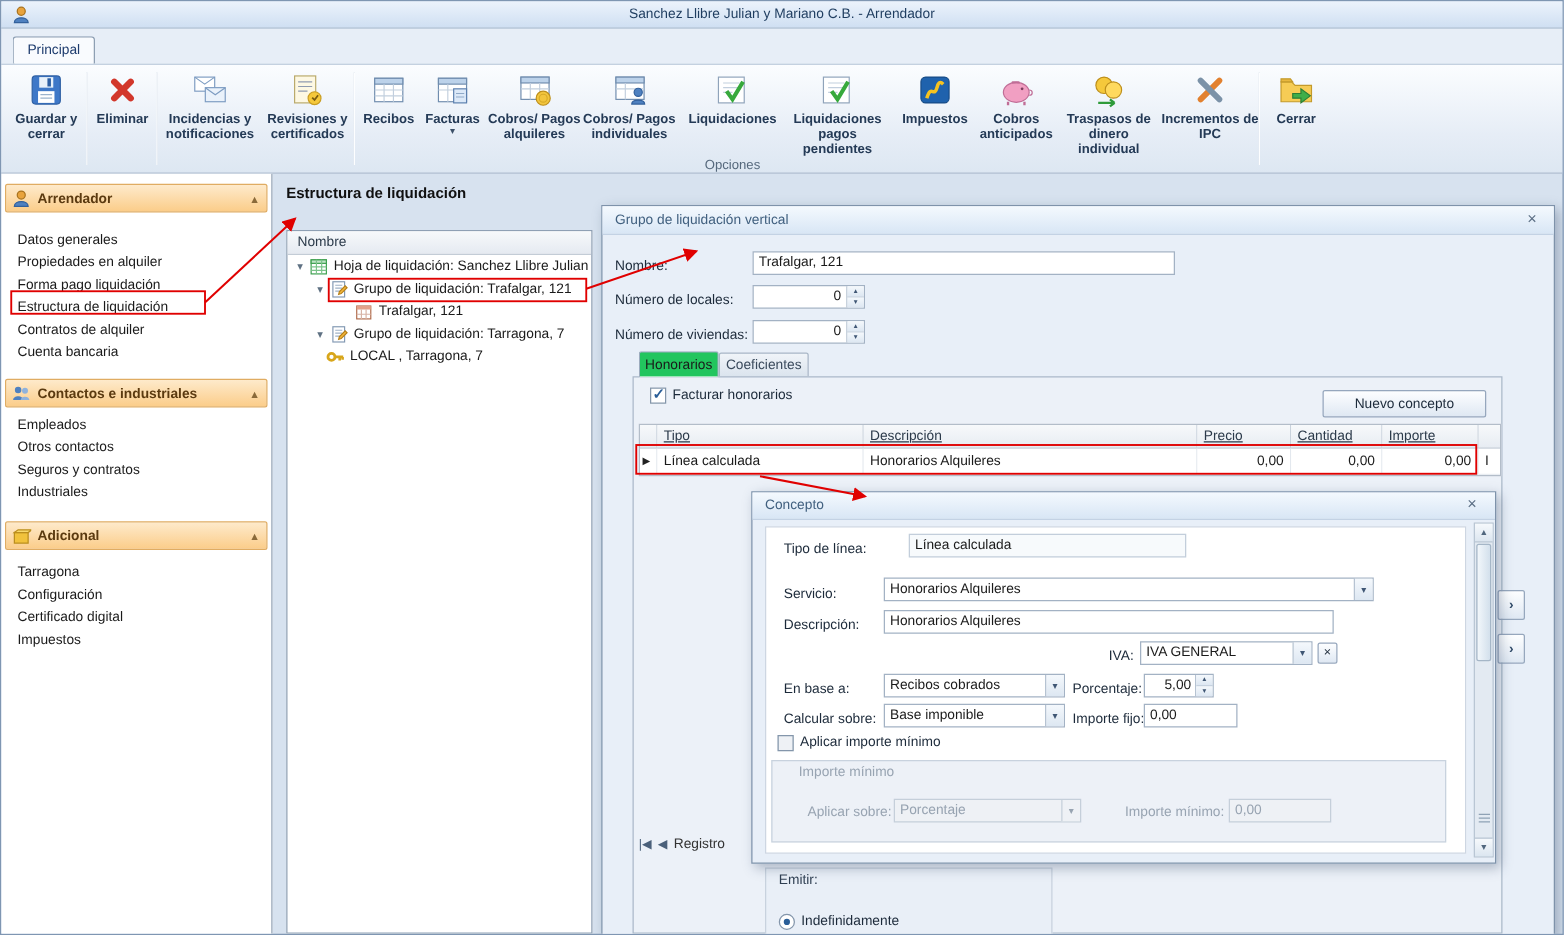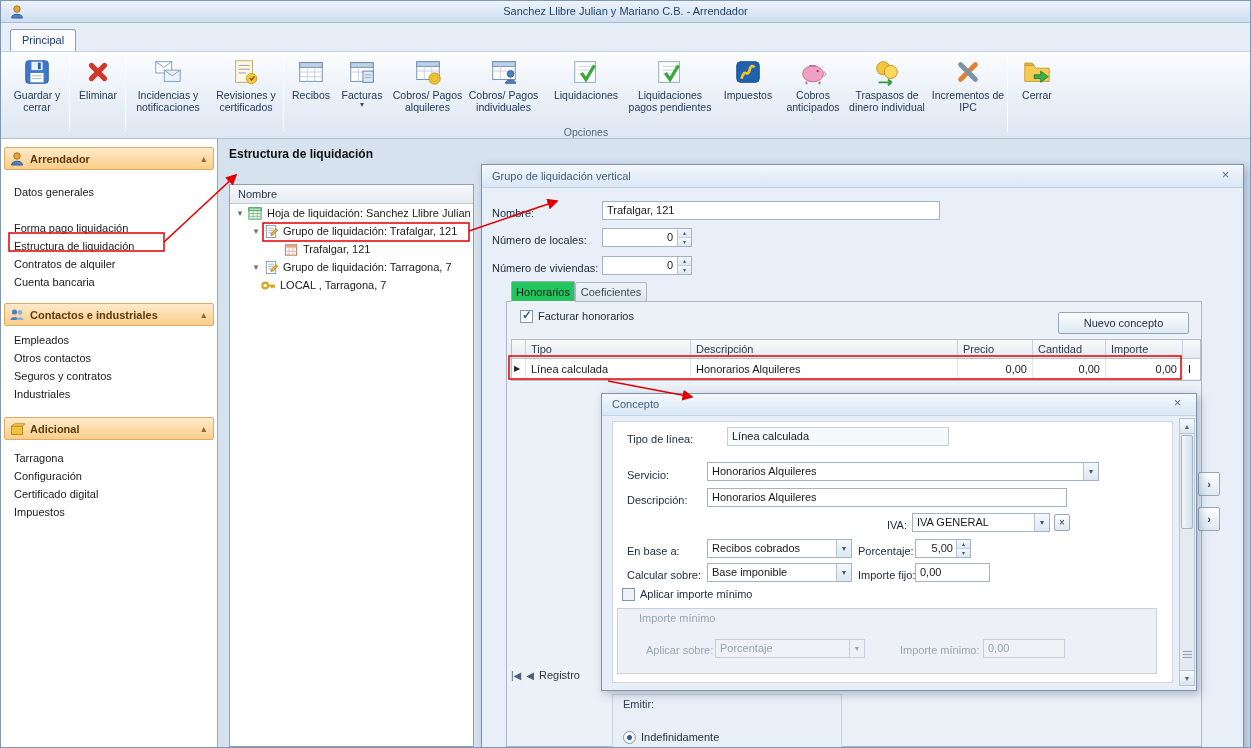--- a/index.html
+++ b/index.html
@@ -16,21 +16,21 @@
   .ribbon-tabs { position:absolute; left:0; top:22px; width:100%; height:28px; background:#e7eef7; }
   .ribbon-tab { position:absolute; left:9px; top:6px; width:66px; height:22px; background:#f9fbfe;
                 border:1px solid #8e9fb3; border-bottom:none; border-radius:3px 3px 0 0;
                 text-align:center; line-height:21px; color:#1e3c6e; }
   .ribbon-body { position:absolute; left:0; top:50px; width:100%; height:88px;
                  background:linear-gradient(#fbfdff,#e6edf6 65%,#dde7f2);
                  border-top:1px solid #c4d1e0; border-bottom:1px solid #b2c0d2; }
   .rbtn { position:absolute; top:3px; height:68px; display:flex; flex-direction:column; align-items:center;
           padding-top:2px; border-radius:3px; cursor:pointer; }
   .rbtn .icn { width:30px; height:30px; flex:none; }
-  .rbtn .lbl { margin-top:2px; text-align:center; font-size:10.5px; line-height:12px; color:#243a56; }
+  .rbtn .lbl { margin-top:2px; text-align:center; font-size:10.5px; line-height:12px; color:#243a56;font-weight:bold; }
   .rsep { position:absolute; top:6px; height:74px; width:1px; background:#c2cfde; border-right:1px solid #fdfeff; }
   .rib-caption { position:absolute; left:285px; top:74px; width:600px; text-align:center; color:#55687c; font-size:10.5px; }
 
   
   .sidebar { position:absolute; left:0; top:138px; width:217px; bottom:0; background:#fff;
              border-right:1px solid #98a6b8; }
   .nav-hdr { position:absolute; left:3px; width:210px; height:23px;
              background:linear-gradient(#feeacb,#fbcd8a); border:1px solid #e0ac62; border-radius:2px;
              display:flex; align-items:center; font-weight:bold; color:#5b3a10; cursor:pointer; }
   .nav-hdr .hic { width:16px; height:16px; margin:0 5px 0 4px; flex:none; }
@@ -70,21 +70,21 @@
          border-radius:2px; text-align:center; color:#1c2a3a; cursor:pointer; }
   .tab { position:absolute; text-align:center; cursor:pointer; }
   .tab.sel { background:#22c55e; border:1px solid #9cabbe; border-bottom:1px solid #fff;
              border-radius:2px 2px 0 0; z-index:3; line-height:20px; }
   .tab.unsel { background:linear-gradient(#f0f4f9,#dbe4ee); border:1px solid #a9b6c6;
                border-radius:2px 2px 0 0; line-height:19px; color:#3a4a5c; }
   .panel { position:absolute; border:1px solid #aab8c9; background:#ecf1f8; }
   .grid { position:absolute; border:1px solid #b3bdc9; background:#fff; }
   .grow { display:flex; }
   .grid-h { background:linear-gradient(#f7f9fb,#e7ecf2); border-right:1px solid #c9d2dc; border-bottom:1px solid #b9c4d0;
-            padding:0 5px; line-height:18px; height:19px; color:#2b3a4a; overflow:hidden; cursor:pointer; }
+            padding:0 5px; line-height:18px; height:19px; color:#2b3a4a; overflow:hidden; cursor:pointer;text-decoration:underline; }
   .grid-c { background:#fff; border-right:1px solid #e3e8ee; border-bottom:1px solid #e9edf2;
             padding:0 5px; line-height:20px; height:21px; overflow:hidden; white-space:nowrap; cursor:pointer; }
   .cb { position:absolute; width:13px; height:13px; border:1px solid #8496ab; background:#fff; cursor:pointer; }
   .cb.checked::after { content:"✓"; position:absolute; left:1px; top:-3px; color:#2a5e98; font-weight:bold; font-size:12px; }
   .radio { position:absolute; width:13px; height:13px; border:1px solid #8496ab; border-radius:50%; background:#fff; cursor:pointer; }
   .radio.sel::after { content:""; position:absolute; left:3px; top:3px; width:5px; height:5px; border-radius:50%; background:#2a5e98; }
   .dis { background:#eef1f5 !important; color:#97a3b1 !important; border-color:#c5cfda !important; }
   .glabel { color:#98a4b2 !important;margin-left:11px; }
   .gbox { position:absolute; border:1px solid #c8d2de; background:#edf1f7; }
   .gbox .cap { position:absolute; left:10px; top:3px; }
@@ -285,20 +285,21 @@
   <div class="sidebar">
     <div class="nav-hdr" style="top:8px">
       <svg class="hic" viewBox="0 0 16 16">
         <circle cx="8" cy="5" r="3.2" fill="#e8a33d" stroke="#a9731f"></circle>
         <path d="M2.5 14 c0-5 11-5 11 0 z" fill="#4f81c0" stroke="#33619c"></path>
       </svg>
       <span>Arrendador</span>
       <span class="chev">▴</span>
     </div>
     <div class="nav-item" style="top:44px">Datos generales</div>
+    <div class="nav-item" style="top:62px">Propiedades en alquiler</div>
     <div class="nav-item" style="top:80px">Forma pago liquidación</div>
     <div class="nav-item" style="top:98px">Estructura de liquidación</div>
     <div class="nav-item" style="top:134px">Cuenta bancaria</div>
     <div class="nav-item" style="top:116px">Contratos de alquiler</div>
 
     <div class="nav-hdr" style="top:164px">
       <svg class="hic" viewBox="0 0 16 16">
         <circle cx="5.5" cy="5" r="2.6" fill="#4f81c0"></circle>
         <path d="M1.5 13 c0-4 8-4 8 0 z" fill="#4f81c0"></path>
         <circle cx="11" cy="5.5" r="2.4" fill="#8fb2dd"></circle>

